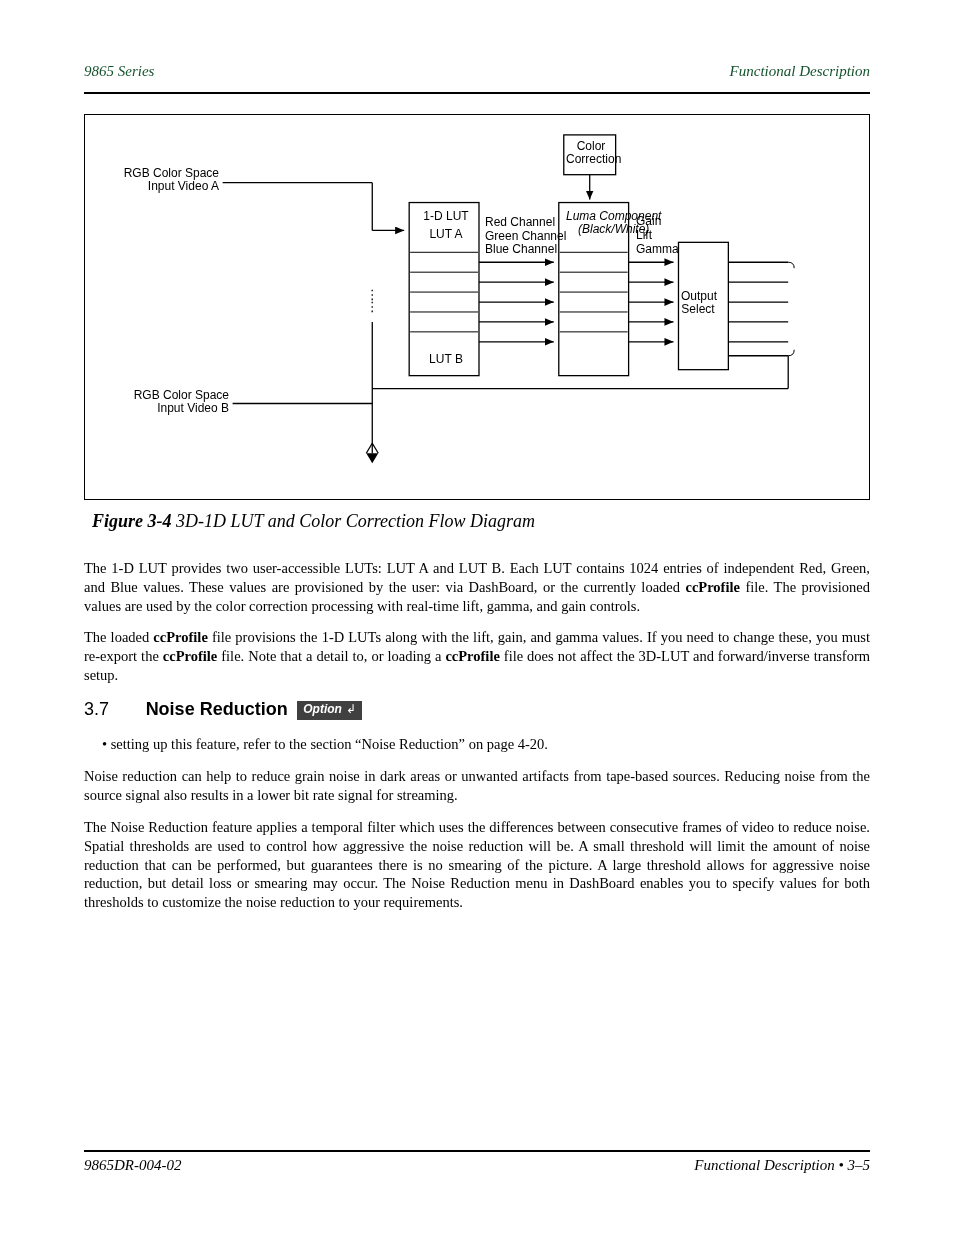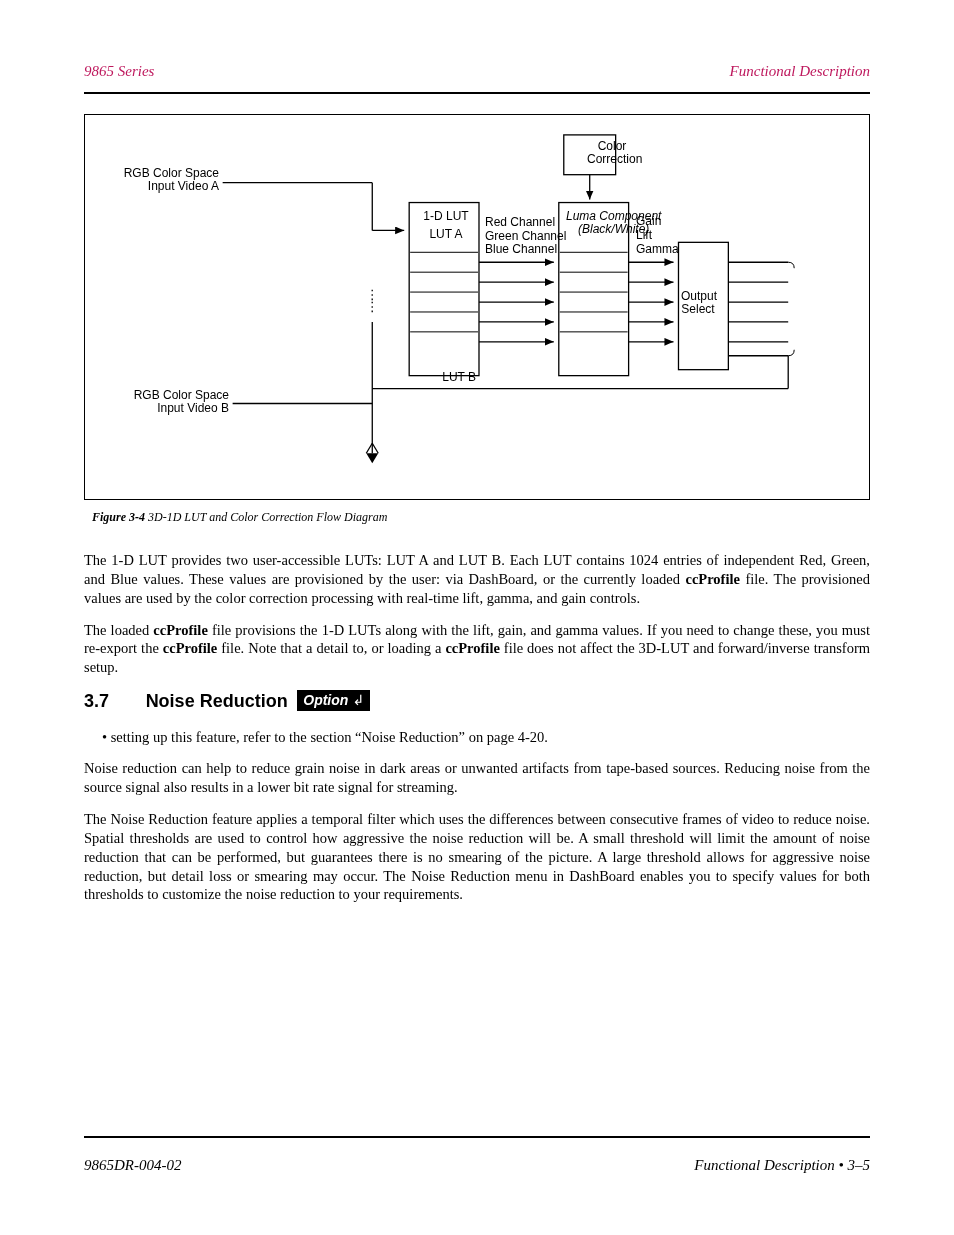--- a/index.html
+++ b/index.html
@@ -13,21 +13,21 @@
   position: relative;
   font-size: 14.5px;
   line-height: 1.3;
 }
 .page { padding: 62px 84px 0 84px; }
 .header {
   display: flex;
   justify-content: space-between;
   font-style: italic;
   font-size: 15px;
-  color: #be185d;
+  color: #14532d;
   padding-bottom: 10px;
   border-bottom: 2px solid #000;
   margin-bottom: 20px;
 }
 
 
 .figwrap {
   border: 1px solid #000;
   margin: 0 0 10px 0;
   position: relative;
@@ -43,52 +43,52 @@
   line-height: 1.1;
   text-align: center;
   white-space: pre;
 }
 .dlabel.right { text-align: right; }
 .dlabel.left { text-align: left; }
 .dlabel.italic { font-style: italic; text-align: center; }
 
 .caption {
   font-family: Georgia, serif;
-  font-size: 12px;
+  font-size: 18px;
   margin: 8px 0 26px 8px;
 }
 .caption b { font-weight: bold; }
 
 
 .body p { margin: 0 0 13px 0; text-align: justify; }
 .body p.flat { margin-bottom: 0; }
 
-.sec-num  { font-weight: bold; font-family: Arial, Helvetica, sans-serif; font-size: 18px; display:inline-block; width: 58px;}
+.sec-num  { font-weight: normal; font-family: Arial, Helvetica, sans-serif; font-size: 18px; display:inline-block; width: 58px;}
 .sec-head { font-weight: bold; font-family: Arial, Helvetica, sans-serif; font-size: 18px; display:inline; }
 .optbadge {
   display: inline-block;
-  background: #000000;
+  background: #404040;
   color: #fff;
   font-family: Arial, Helvetica, sans-serif;
   font-style: italic;
   font-weight: bold;
-  font-size: 14px;
+  font-size: 12px;
   padding: 1px 6px 2px 6px;
   vertical-align: 2px;
   margin-left: 6px;
 }
 .optbadge .arr { font-style: normal; font-weight: normal; margin-left:4px;}
 .section-row { margin: 4px 0 14px 0; }
 
 .footer {
   position: absolute;
   bottom: 60px;
   left: 84px; right: 84px;
   border-top: 2px solid #000;
-  padding-top: 18px;
+  padding-top: 4px;
   display: flex;
   justify-content: space-between;
   font-style: italic;
   font-size: 15px;
 }
 </style>
 </head>
 <body>
 
 <div class="page">
@@ -161,26 +161,26 @@
 
       <rect x="480" y="20" width="52" height="40" fill="none" stroke="#000" stroke-width="1.3"></rect>
       <line x1="506" y1="60" x2="506" y2="85" stroke="#000" stroke-width="1.3" marker-end="url(#ah)"></line>
     </svg>
 
     <div class="dlabel right" style="left:12px; top:52px; width:122px;">RGB Color Space
 Input Video A</div>
     <div class="dlabel right" style="left:12px; top:274px; width:132px;">RGB Color Space
 Input Video B</div>
 
-    <div class="dlabel" style="left:502px; top:25px; width:50px;">Color
+    <div class="dlabel" style="left:481px; top:25px; width:50px;">Color
 Correction</div>
 
     <div class="dlabel" style="left:331px; top:95px; width:60px;">1-D LUT</div>
     <div class="dlabel" style="left:331px; top:113px; width:60px;">LUT A</div>
-    <div class="dlabel" style="left:331px; top:256px; width:60px;text-align:right;">LUT B</div>
+    <div class="dlabel" style="left:331px; top:238px; width:60px;">LUT B</div>
 
     <div class="dlabel left" style="left:400px; top:101px;">Red Channel</div>
     <div class="dlabel left" style="left:400px; top:115px;">Green Channel</div>
     <div class="dlabel left" style="left:400px; top:128px;text-align:right;">Blue Channel</div>
 
     <div class="dlabel italic left" style="left:481px; top:95px;">Luma Component
 (Black/White)</div>
     <div class="dlabel left" style="left:551px; top:128px;">Gamma</div>
     <div class="dlabel left" style="left:551px; top:114px;">Lift</div>
     <div class="dlabel left" style="left:551px; top:100px;">Gain</div>

